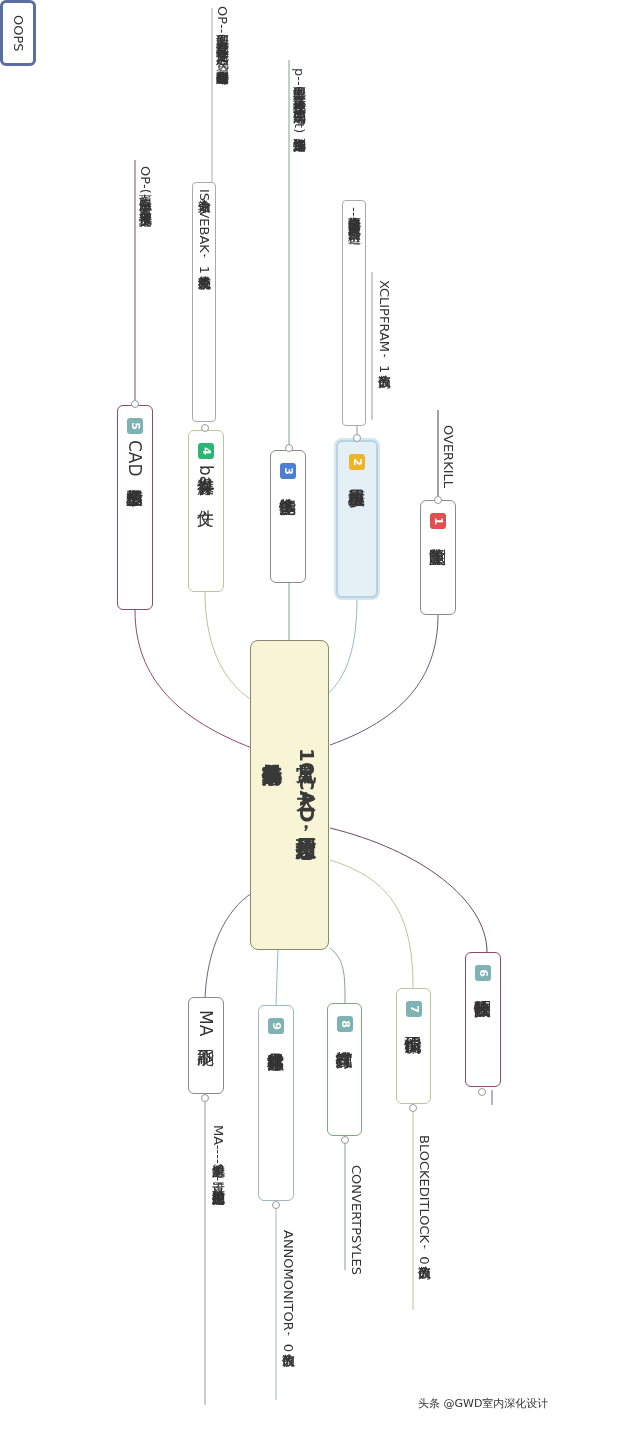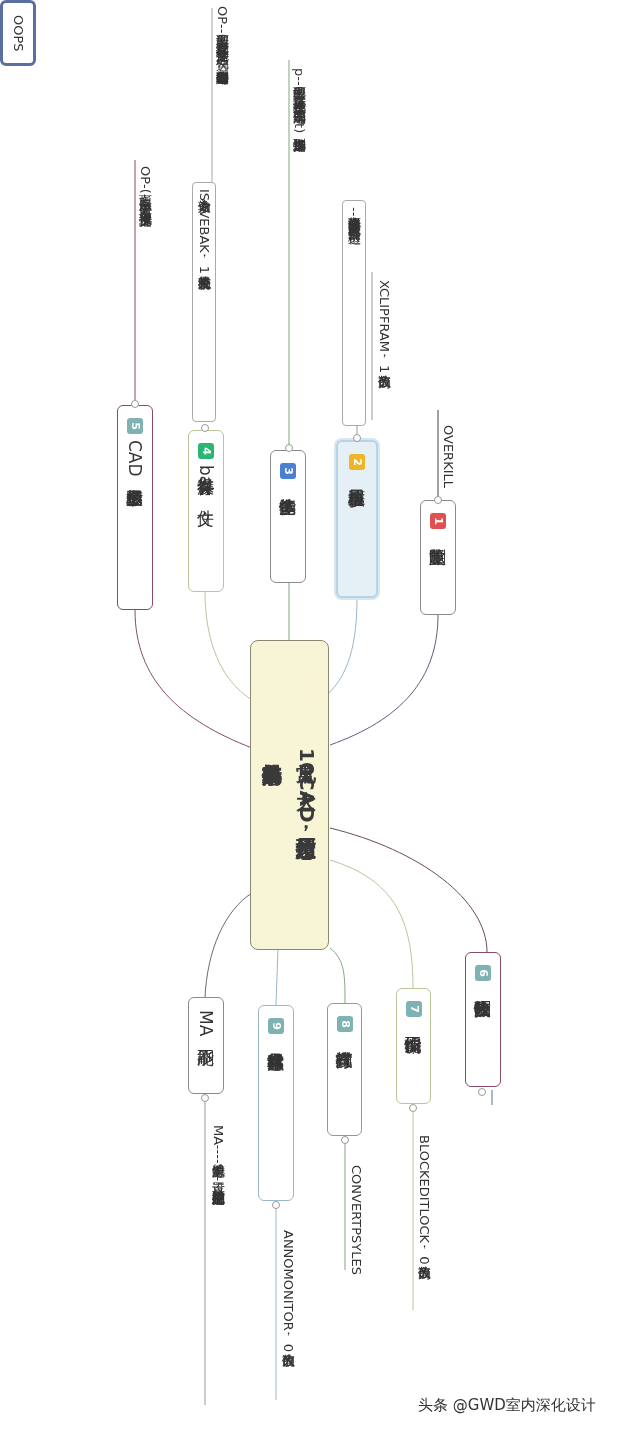--- a/index.html
+++ b/index.html
@@ -32,21 +32,21 @@
   }
   .leafbox {
     background: #fff; border: 1px solid #aaa; border-radius: 4px; padding: 6px 3px;
   }
   .node.highlight { background: #e4eff6; border: 2px solid #b8d3e2; box-shadow: 0 0 0 2px #d6e7f1; }
   .oops { border: 3px solid #5a6fa0; border-radius: 6px; background: #fff;
           display: flex; justify-content: center; align-items: center; }
   .oops .label { font-size: 13px; color: #333; }
   .circle { position: absolute; width: 8px; height: 8px; border: 1px solid #999;
             border-radius: 50%; background: #fff; box-sizing: border-box; }
-  .watermark { position: absolute; left: 418px; top: 1396px; font-size: 15px; color: #333;
+  .watermark { position: absolute; left: 418px; top: 1396px; font-size: 11px; color: #333;
                text-shadow: 0 0 2px #fff; }
 </style>
 </head>
 <body>
 
 <div id="canvas">
 
   <svg class="links" viewBox="0 0 617 1430">
 
     <path d="M330,745 C400,720 438,680 438,615" stroke="#6a5a7a" fill="none" stroke-width="1"></path>

